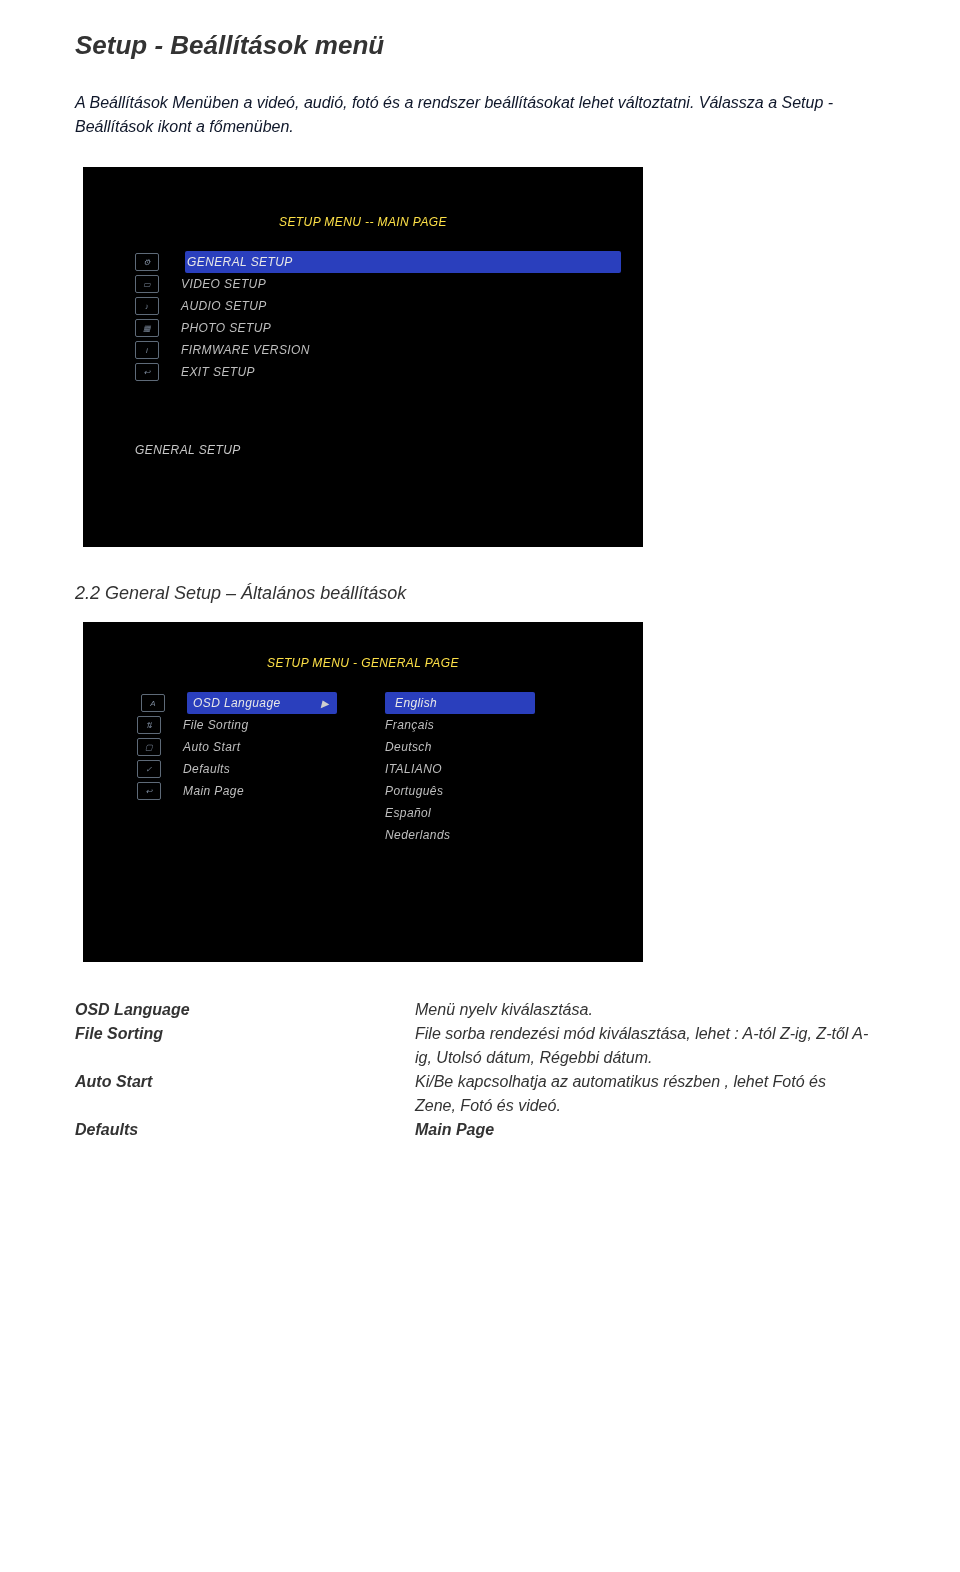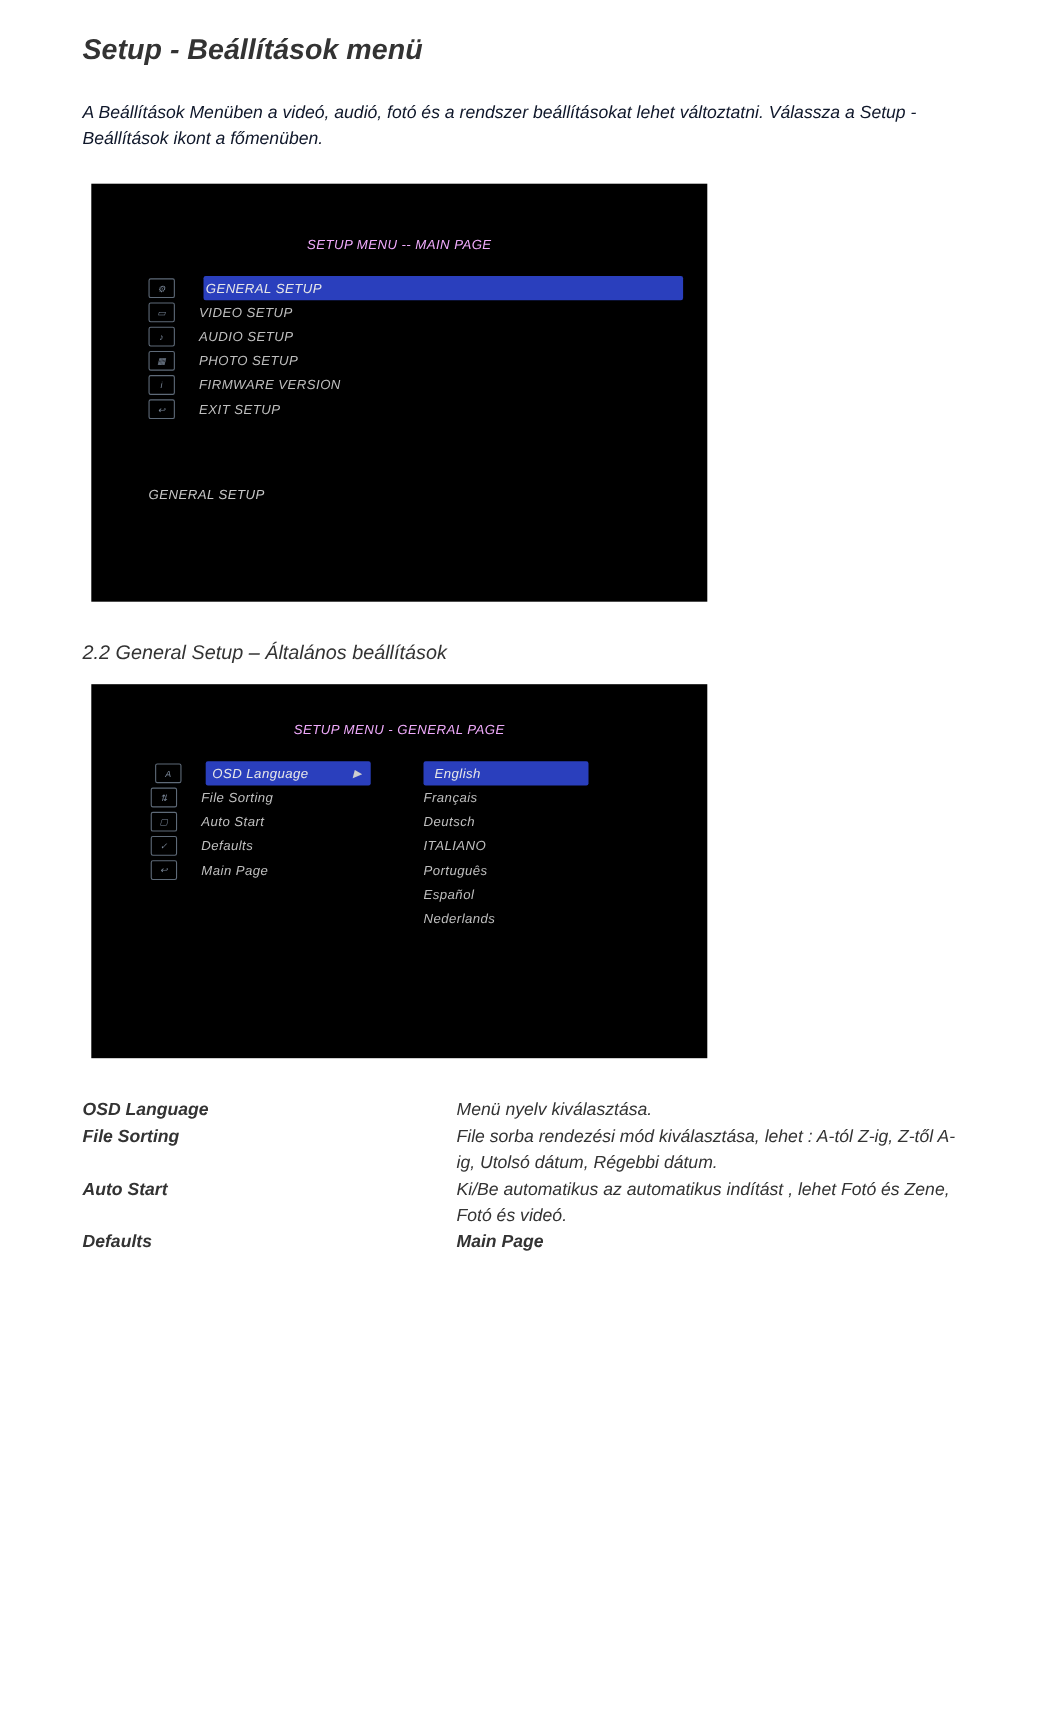--- a/index.html
+++ b/index.html
@@ -39,21 +39,21 @@
     margin: 0 0 0 8px;
     padding: 18px 22px 18px 22px;
     color: #bfbfbf;
     font-family: Arial, Helvetica, sans-serif;
     font-size: 12px;
     letter-spacing: 0.4px;
     box-sizing: border-box;
   }
   .osd .title {
     text-align: center;
-    color: #f0abfc;
+    color: #fde047;
     font-size: 12px;
     margin: 30px 0 22px 0;
   }
   .osd .rows {
     padding-left: 80px;
   }
   .osd .row {
     display: flex;
     align-items: center;
     height: 22px;
@@ -207,18 +207,18 @@
         </div>
     </div>
   </div>
 
   <div class="defs" id="defs">
       <div class="term">OSD Language</div>
       <div class="desc">Menü nyelv kiválasztása.</div>
       <div class="term">File Sorting</div>
       <div class="desc">File sorba rendezési mód kiválasztása, lehet : A-tól Z-ig, Z-től A-ig, Utolsó dátum, Régebbi dátum.</div>
       <div class="term">Auto Start</div>
-      <div class="desc">Ki/Be automatikus az automatikus indítást , lehet Fotó és Zene, Fotó és videó.</div>
+      <div class="desc">Ki/Be kapcsolhatja az automatikus részben , lehet Fotó és Zene, Fotó és videó.</div>
       <div class="term">Defaults</div>
       <div class="term">Main Page</div>
     </div>
 
 </div>
 
 </body></html>

